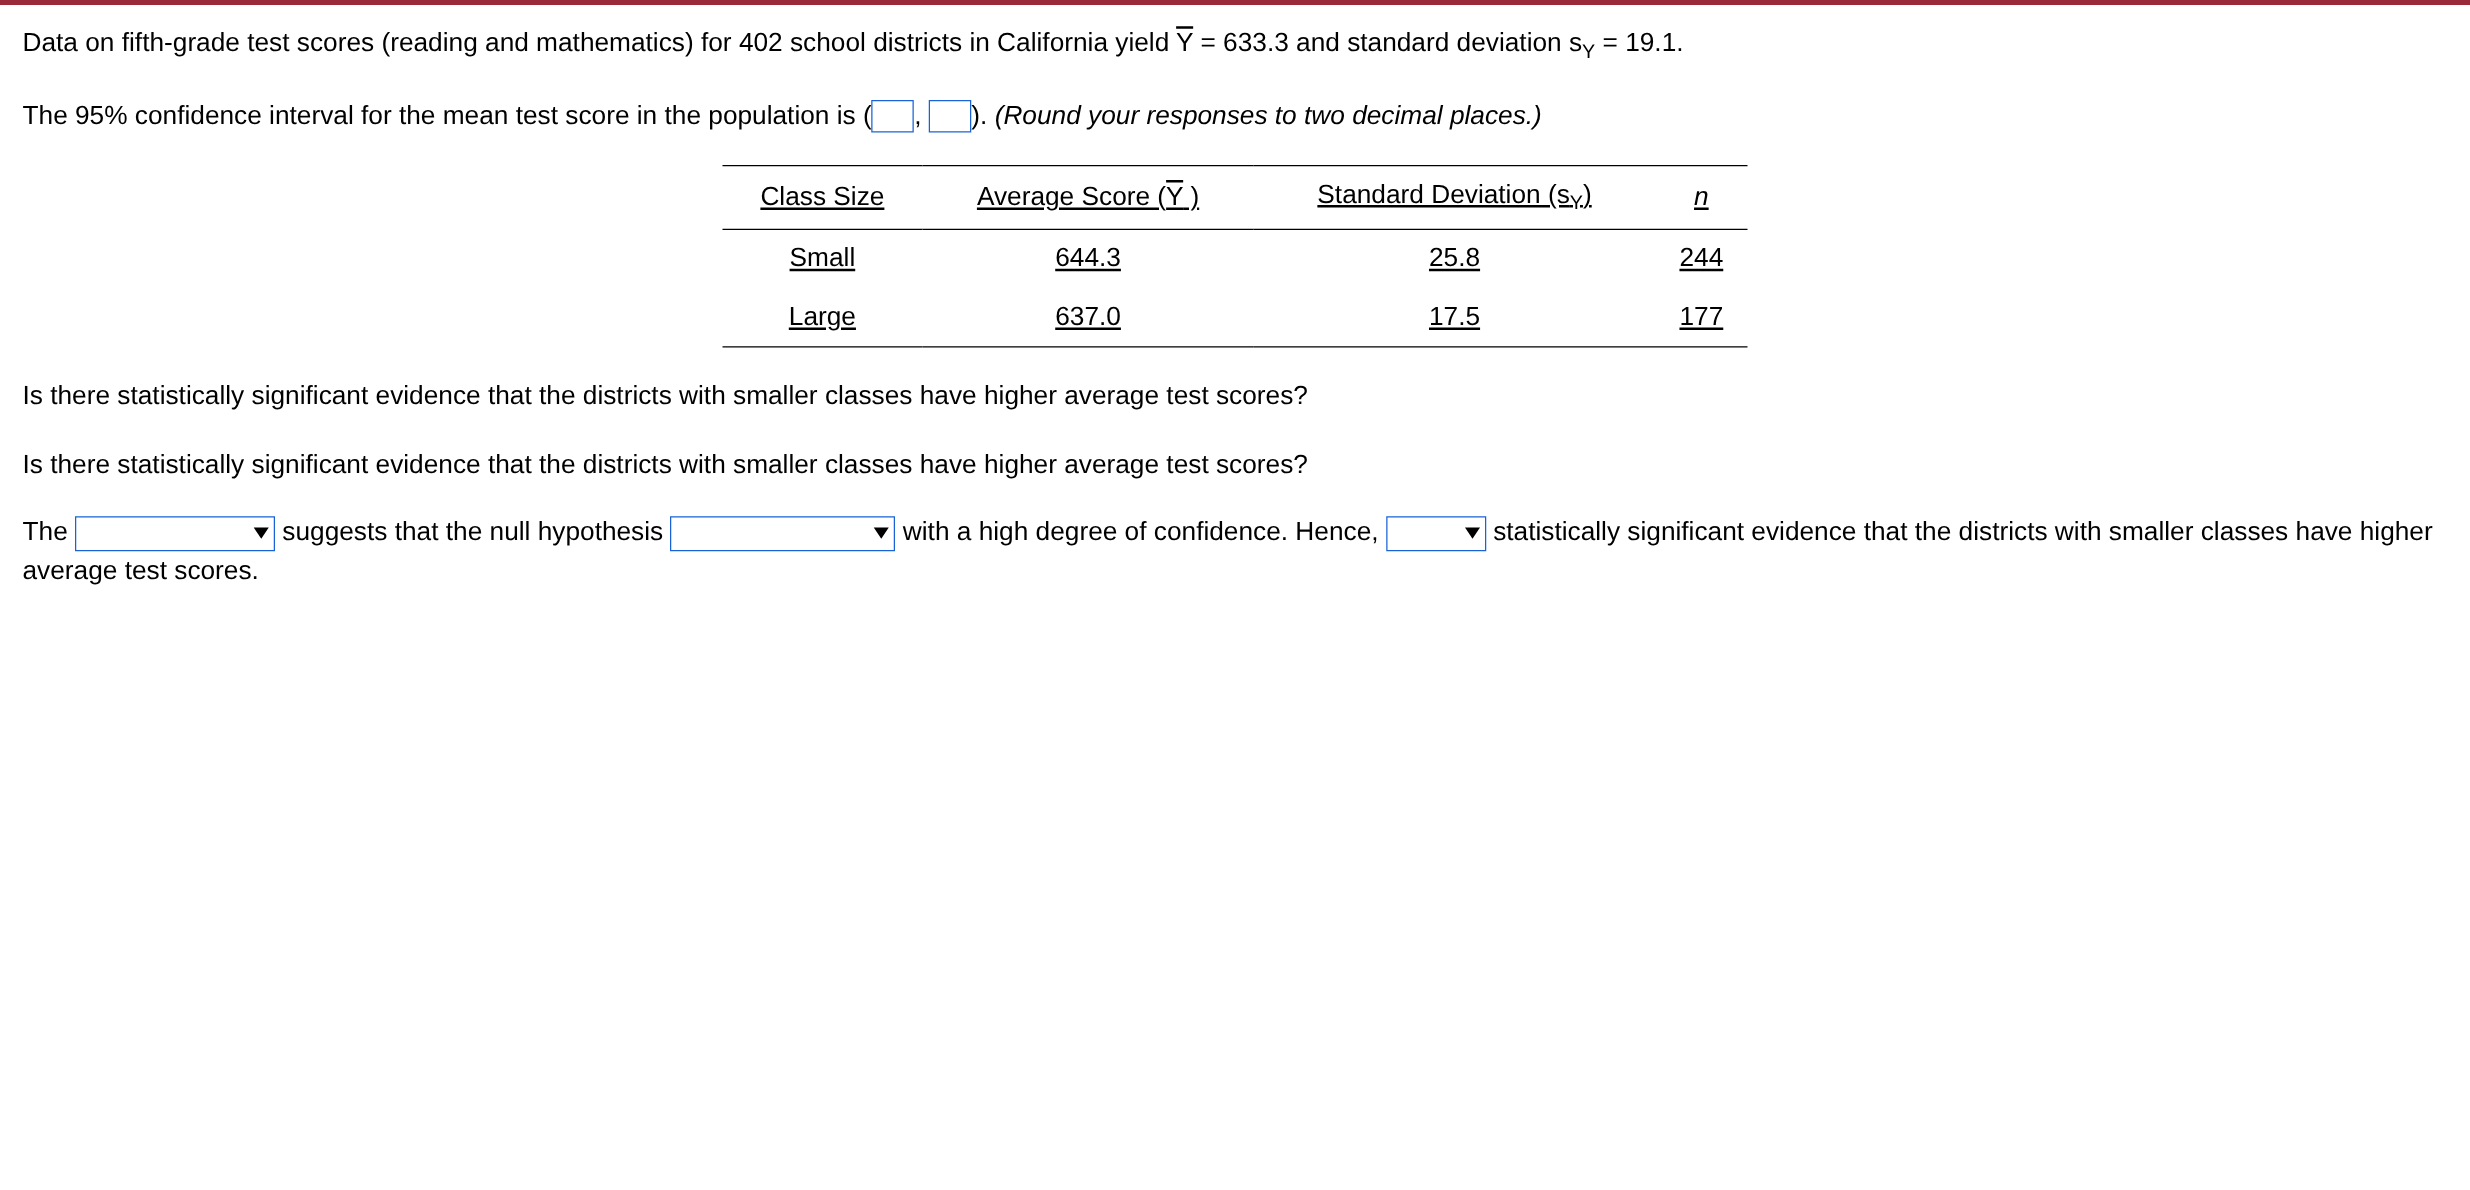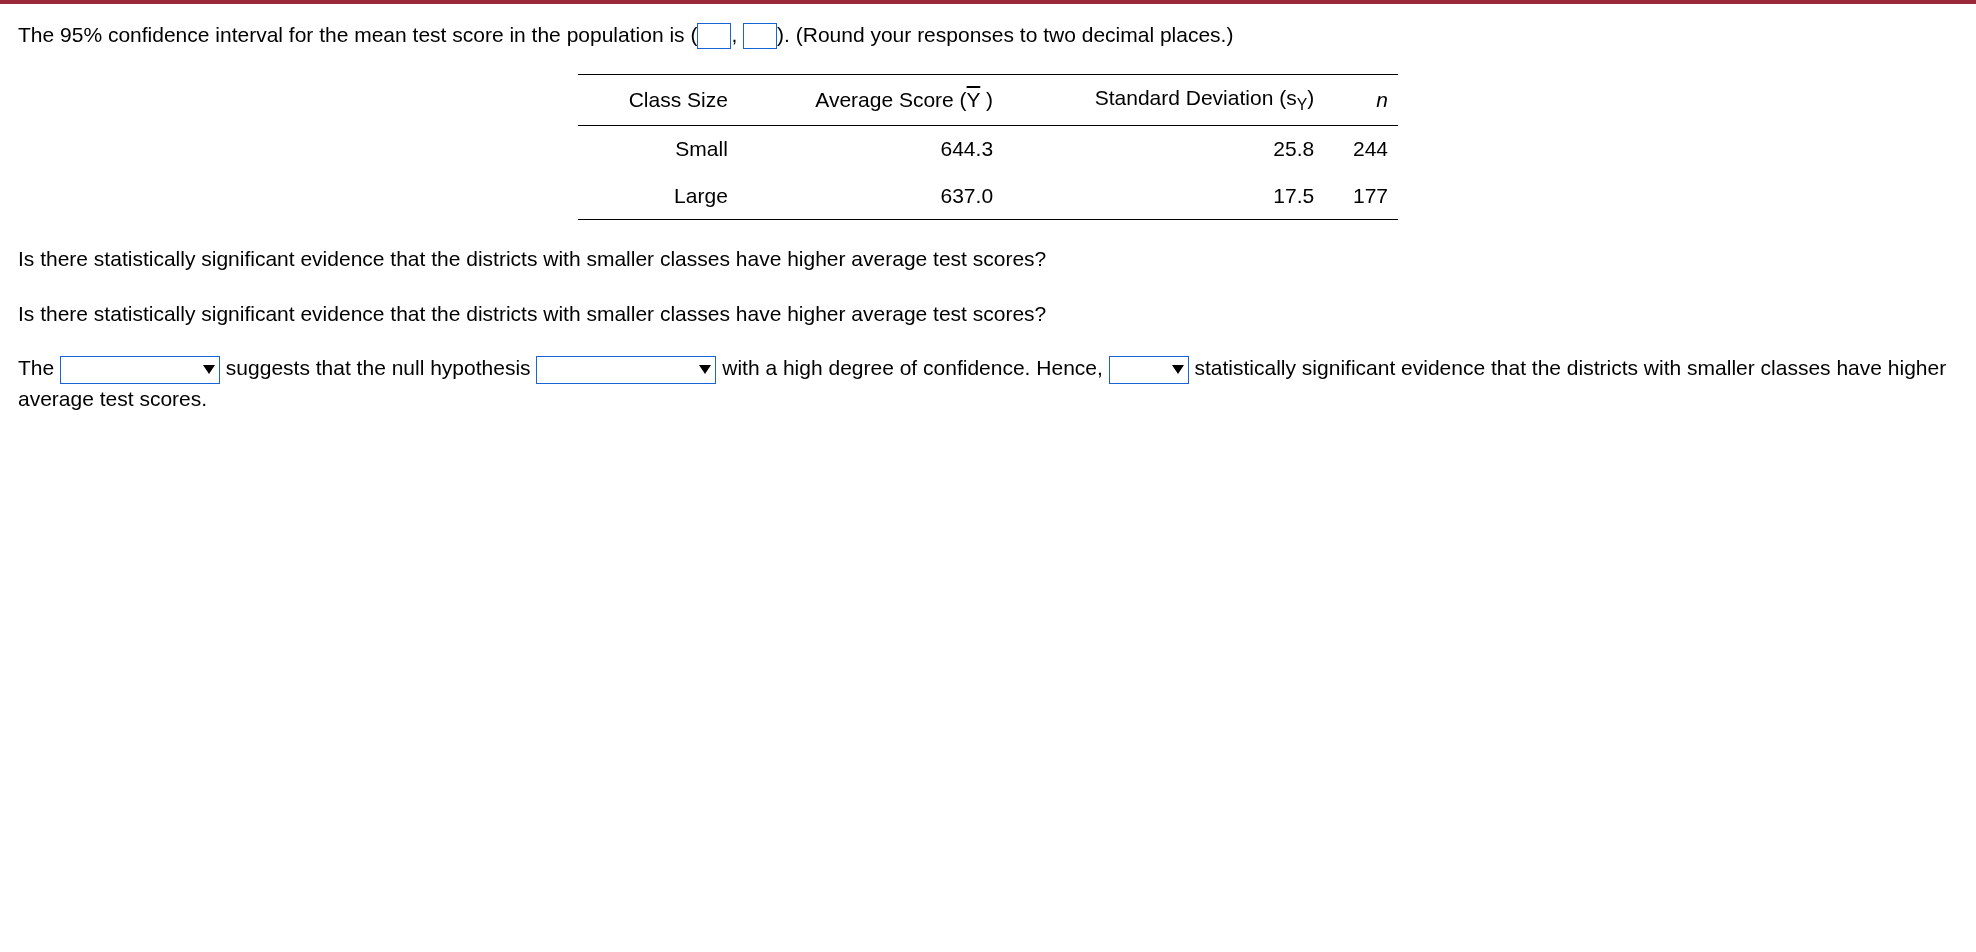--- a/index.html
+++ b/index.html
@@ -6,21 +6,21 @@
   body {
     margin: 0;
     font-family: Arial, Helvetica, sans-serif;
     font-size: 21px;
     color: #000;
     background: #fff;
   }
   .top-border { height: 4px; background: #9a2a3a; }
   .content { padding: 16px 18px; line-height: 1.45; }
   .para { margin: 0 0 24px 0; }
-  .italic { }
+  .italic { font-style: italic; }
   .ybar { text-decoration: overline; }
   .sub { font-size: 0.75em; vertical-align: sub; }
   .nitalic { font-style: italic; }
   .input-box {
     display: inline-block;
     width: 34px;
     height: 26px;
     border: 1.5px solid #1a63d6;
     background: #fff;
     vertical-align: middle;
@@ -50,36 +50,40 @@
     border-top: 9px solid #000;
     margin-left: 6px;
   }
   table.data {
     border-collapse: collapse;
     margin: 0 auto 24px auto;
     width: 820px;
   }
   table.data th, table.data td {
     padding: 8px 10px;
-    text-align: right;
+    text-align: center;
     font-weight: normal;
+    text-decoration: underline;
   }
   table.data thead tr th { border-top: 1.5px solid #000; border-bottom: 1.5px solid #000; }
   table.data tbody tr:last-child td { border-bottom: 1.5px solid #000; }
   .c2, .c3, .c4 { text-align: center; margin-top: 28px; }
   .hc2, .hc3 { text-align: center; }
   .hc4 { text-align: center; }
 </style>
 </head>
 <body>
 
 <div class="top-border"></div>
 
 <div class="content">
 
+  <p class="para">
+    <span>Data on fifth-grade test scores (reading and mathematics) for 402 school districts in California yield </span><span class="ybar">Y</span><span> = 633.3 and standard deviation s</span><span class="sub">Y</span><span> = 19.1.</span>
+  </p>
 
   <p class="para">
     <span>The 95% confidence interval for the mean test score in the population is (</span><input class="input-box" style=""><span>, </span><input class="input-box" style=""><span>). </span><span class="italic">(Round your responses to two decimal places.)</span>
   </p>
 
 
   <table class="data">
     <thead>
       <tr>
         <th>Class Size</th>

